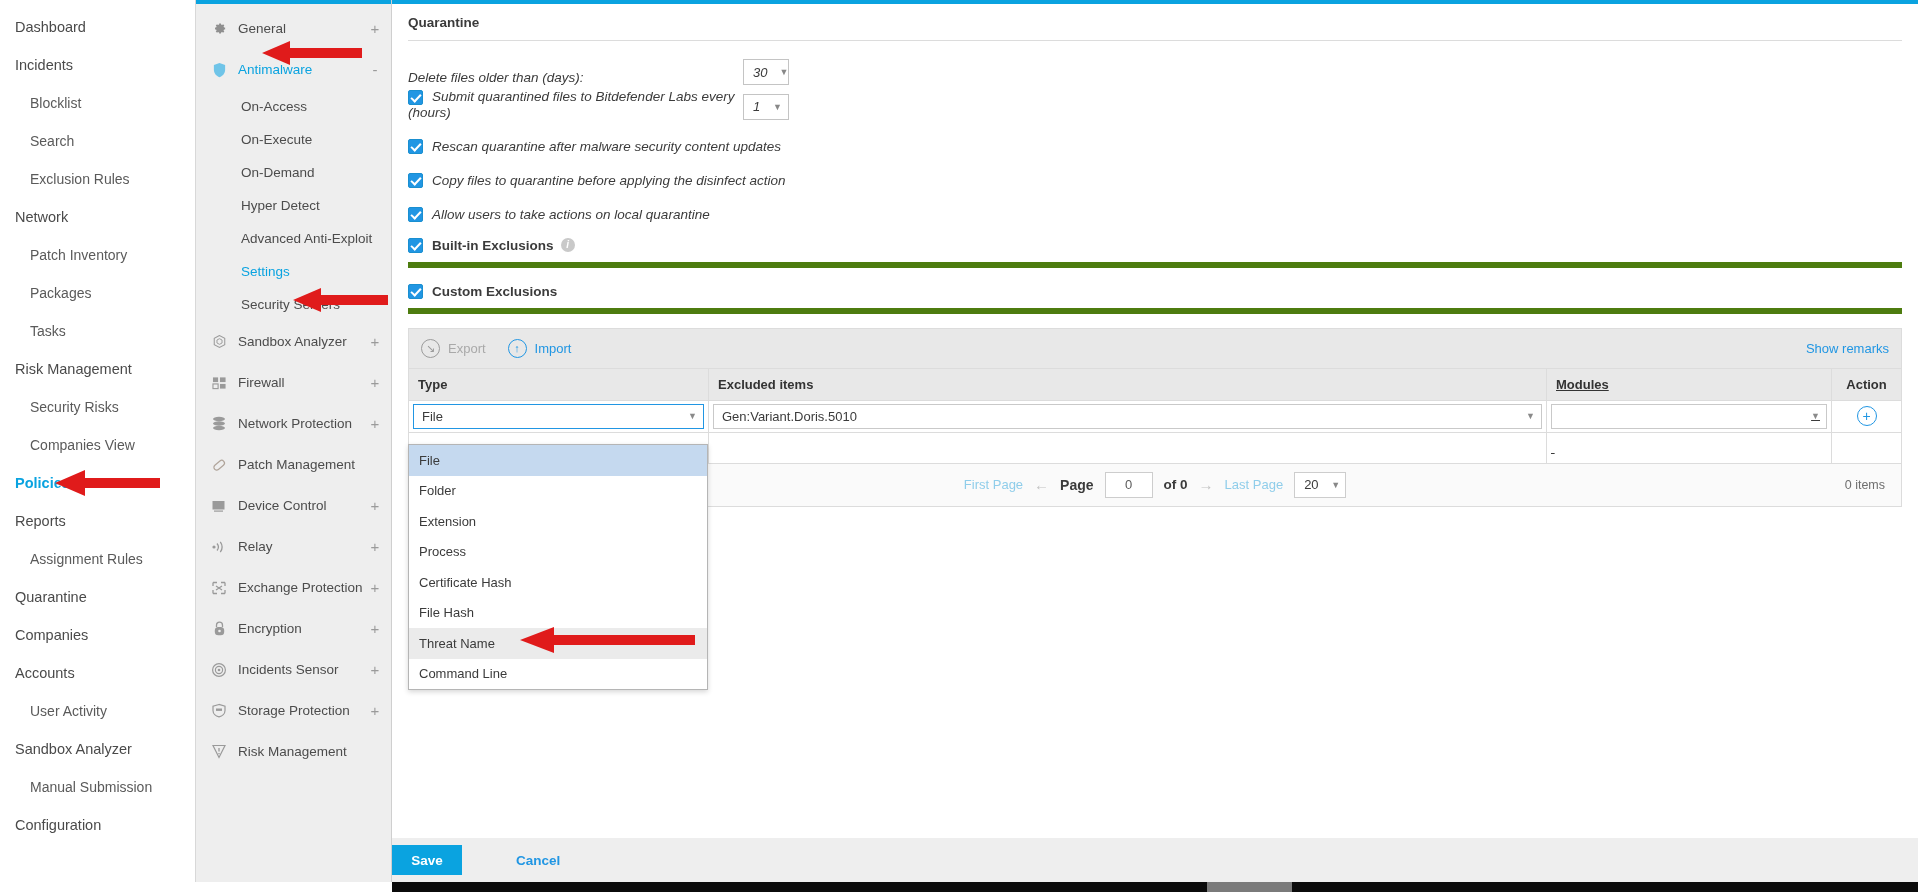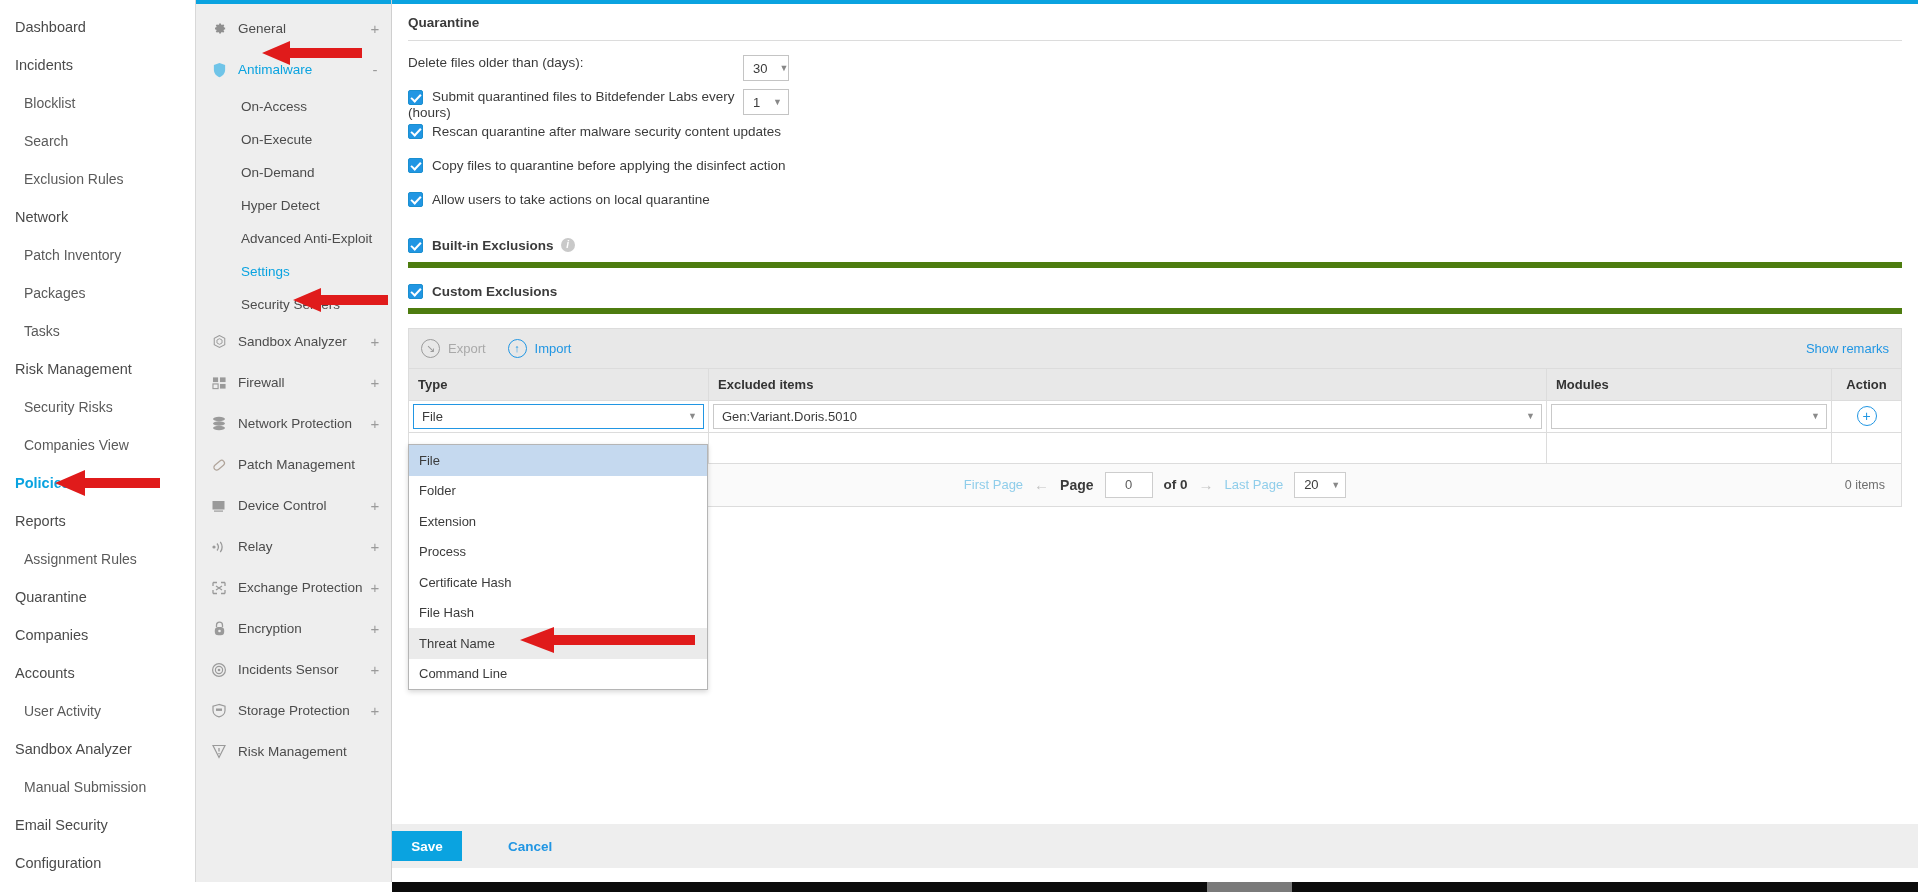--- a/index.html
+++ b/index.html
@@ -33,21 +33,21 @@
   .nav-item {
     height: 38px;
     line-height: 38px;
     padding-left: 15px;
     font-size: 14.5px;
     color: #4a4a4a;
     white-space: nowrap;
     cursor: pointer;
   }
   .nav-item.sub {
-    padding-left: 24px;
+    padding-left: 30px;
     font-size: 14px;
     color: #5a5a5a;
   }
   .nav-item.active {
     color: #0aa3e0;
     font-weight: bold;
   }
 
   
   .policy-sidebar {
@@ -135,23 +135,24 @@
     font-size: 13.5px;
     font-weight: bold;
     color: #3b3b3b;
     padding: 11px 0 10px 0;
     border-bottom: 1px solid #dcdcdc;
   }
 
   .form-rows { padding-top: 14px; }
   .frow {
     display: flex;
-    align-items: flex-start;
+    align-items: flex-end;
     min-height: 30px;
     margin-bottom: 4px;
+    font-style: italic;
   }
   .frow .lbl {
     font-size: 13.5px;
     color: #3b3b3b;
   }
   .frow .lbl-block { width: 335px; }
 
   
   .cb {
     width: 15px; height: 15px;
@@ -281,21 +282,21 @@
     height: 31px;
   }
   .excl-table td {
     border: 1px solid #dcdcdc;
     padding: 3px 4px;
     height: 31px;
     background: #fff;
     vertical-align: middle;
   }
   .col-type { width: 300px; }
-  .col-modules { width: 285px; }
+  .col-modules { width: 285px; text-decoration: underline; }
   .col-action { width: 70px; text-align: center !important; }
 
   .cell-select {
     width: 100%;
     height: 25px;
     border: 1px solid #c9c9c9;
     background: #fff;
     display: flex;
     align-items: center;
     padding: 0 6px 0 8px;
@@ -391,26 +392,27 @@
   .items-count {
     position: absolute;
     right: 16px;
     font-size: 12.5px;
     color: #6e6e6e;
   }
 
   
   .footer-bar {
     position: absolute;
-    left: 0; right: 0; bottom: 24px;
+    left: 0; right: 0; bottom: 10px;
     height: 44px;
     background: #eeeeee;
     display: flex;
     align-items: center;
     padding-left: 0;
+    gap: 8px;
   }
   .btn-save {
     width: 70px;
     height: 30px;
     margin-left: 0;
     background: #0aa3e0;
     color: #ffffff;
     font-size: 13.5px;
     font-weight: bold;
     border: none;
@@ -479,21 +481,20 @@
     <div class="nav-item sub"><span>Companies View</span></div>
     <div class="nav-item active"><span>Policies</span></div>
     <div class="nav-item"><span>Reports</span></div>
     <div class="nav-item sub"><span>Assignment Rules</span></div>
     <div class="nav-item"><span>Quarantine</span></div>
     <div class="nav-item"><span>Companies</span></div>
     <div class="nav-item"><span>Accounts</span></div>
     <div class="nav-item sub"><span>User Activity</span></div>
     <div class="nav-item"><span>Sandbox Analyzer</span></div>
     <div class="nav-item sub"><span>Manual Submission</span></div>
-    <div class="nav-item"><span>Email Security</span></div>
     <div class="nav-item"><span>Configuration</span></div>
   </nav>
 
   <nav class="policy-sidebar">
 
     <div class="pol-item">
       <span class="pol-ico">
         <svg width="15" height="15" viewBox="0 0 16 16">
             <path fill="#8f8f8f" d="M8 5.3a2.7 2.7 0 1 0 0 5.4 2.7 2.7 0 0 0 0-5.4zm0 4a1.3 1.3 0 1 1 0-2.6 1.3 1.3 0 0 1 0 2.6zM14 7h-1.2a4.9 4.9 0 0 0-.5-1.3l.9-.9-1.4-1.4-.9.9A4.9 4.9 0 0 0 9.6 3.8V2.6H7.6v1.2a4.9 4.9 0 0 0-1.3.5l-.9-.9L4 4.8l.9.9A4.9 4.9 0 0 0 4.4 7H3.2v2h1.2a4.9 4.9 0 0 0 .5 1.3l-.9.9 1.4 1.4.9-.9a4.9 4.9 0 0 0 1.3.5v1.2h2v-1.2a4.9 4.9 0 0 0 1.3-.5l.9.9 1.4-1.4-.9-.9a4.9 4.9 0 0 0 .5-1.3H14V7z"></path>
           </svg>

